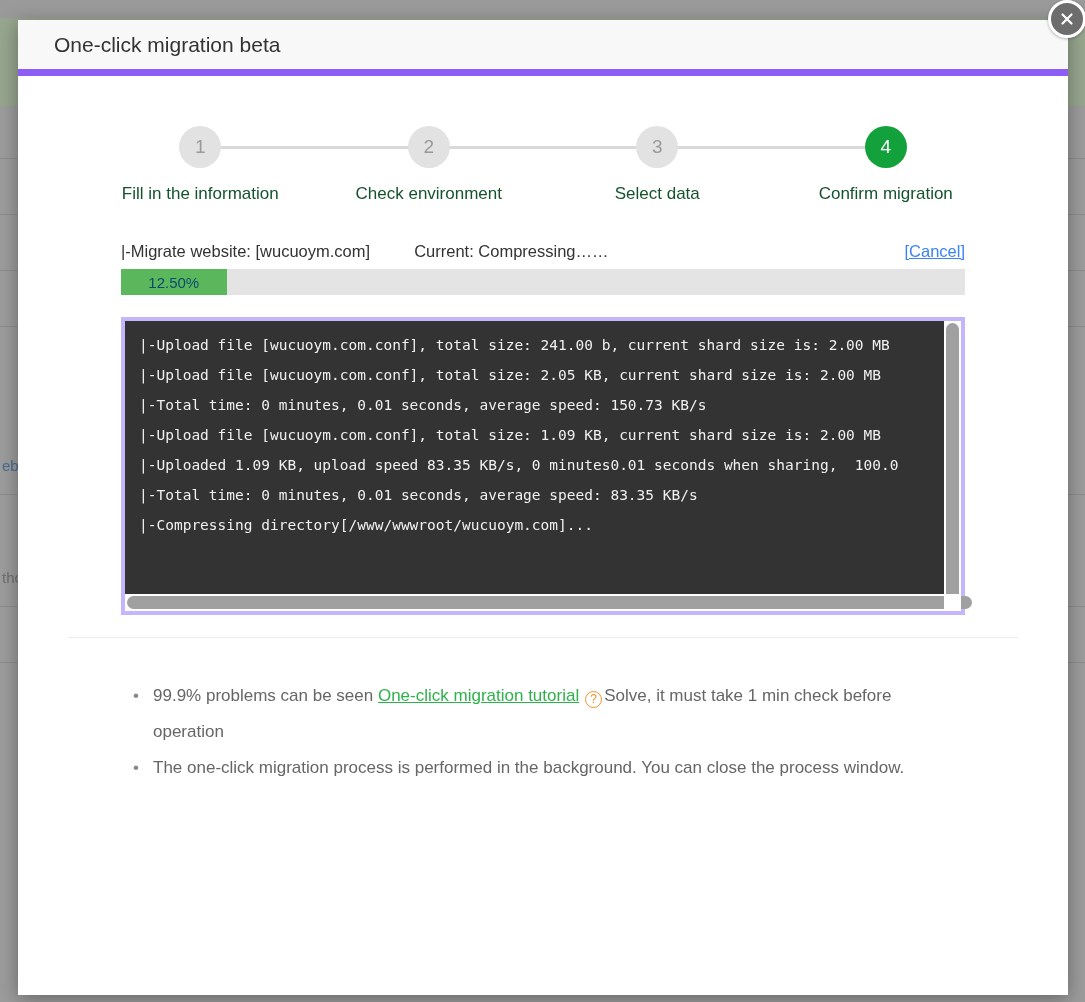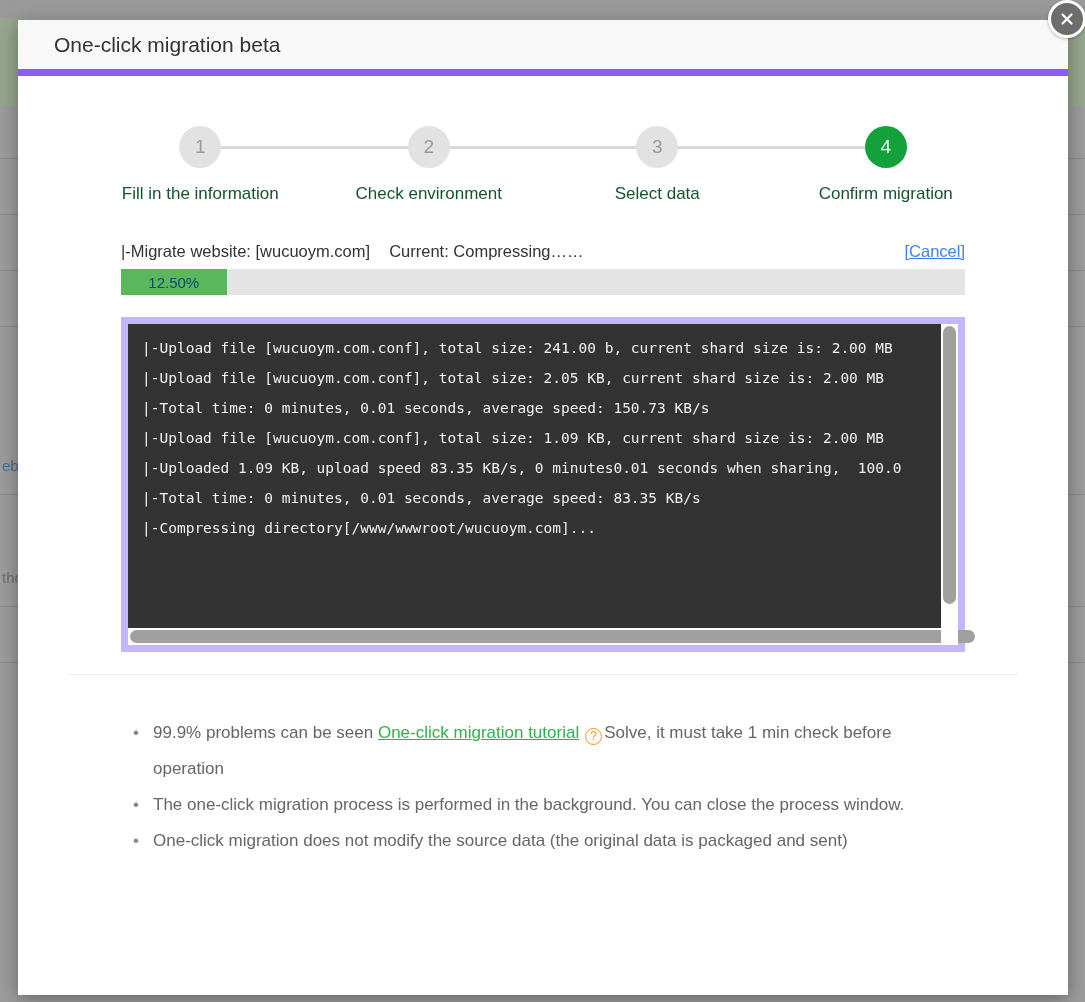--- a/index.html
+++ b/index.html
@@ -145,21 +145,21 @@
   
   .progress-wrap { margin: 38px 75px 0 75px; }
   .progress-head {
     display: flex;
     align-items: baseline;
     font-size: 16.5px;
     color: #333333;
     margin-bottom: 8px;
   }
   .progress-site { white-space: nowrap; }
-  .progress-current { margin-left: 19px; white-space: nowrap; }
+  .progress-current { margin-left: 44px; white-space: nowrap; }
   .progress-cancel {
     margin-left: auto;
     color: #3b82f6;
     cursor: pointer;
     white-space: nowrap;
     text-decoration: underline;
   }
   .progress-track {
     height: 26px;
     background: #e4e4e4;
@@ -172,23 +172,23 @@
     font-size: 15px;
     display: flex;
     align-items: center;
     justify-content: center;
   }
 
   
   .console-outer {
     margin: 22px 75px 0 75px;
     position: relative;
-    height: 335px;
+    height: 298px;
     background: #333333;
-    border: 7px solid #c4b5fd;
+    border: 4px solid #c4b5fd;
   }
   .console-inner {
     position: absolute;
     inset: 0 17px 17px 0;
     padding: 9px 0 0 14px;
     overflow: hidden;
     font-family: "DejaVu Sans Mono", "Liberation Mono", monospace;
     font-size: 14.5px;
     line-height: 30px;
     color: #f0f0f0;
@@ -359,19 +359,16 @@
 
     <div class="divider"></div>
 
     <ul class="notes">
       <li>
         <span>99.9% problems can be seen </span><a class="note-link">One-click migration tutorial</a><span class="help-icon">?</span><span>Solve, it must take 1 min check before operation</span>
       </li>
       <li>
         <span>The one-click migration process is performed in the background. You can close the process window.</span>
       </li>
-      <li>
-        <span>One-click migration does not modify the source data (the original data is packaged and sent)</span>
-      </li>
     </ul>
 
   </div>
 </div>
 
 </body></html>

